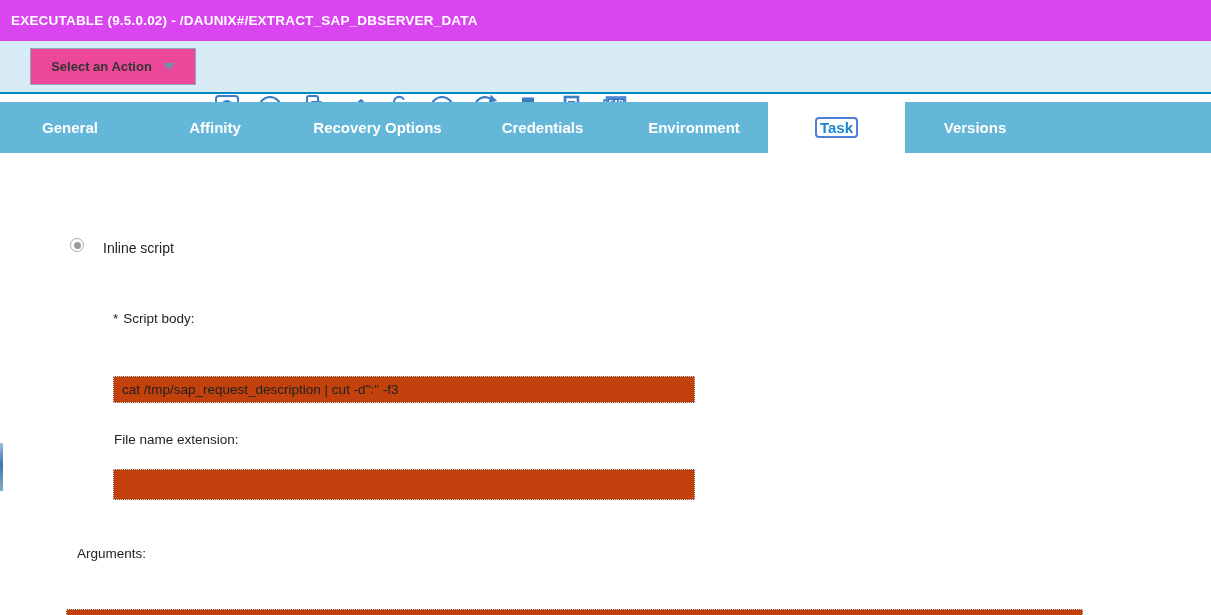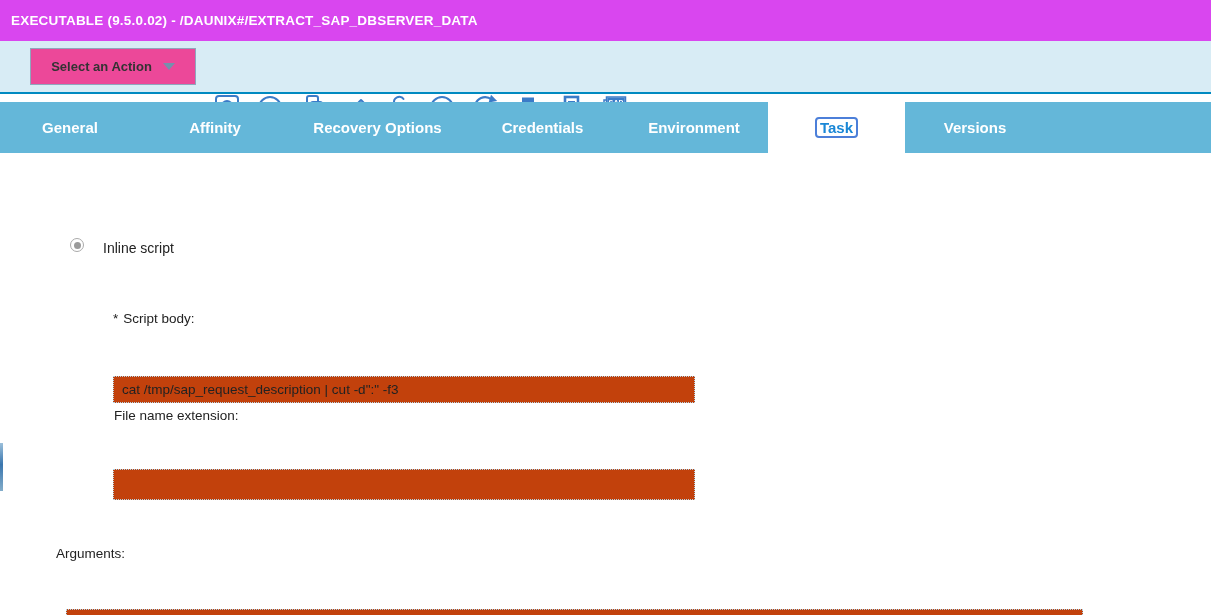--- a/index.html
+++ b/index.html
@@ -73,22 +73,22 @@
     width:14px; height:14px; border:1.5px solid #aaaaaa; border-radius:50%;
     background:#fff; display:flex; align-items:center; justify-content:center;
     margin-top:1px;
   }
   .radio-dot { width:7px; height:7px; border-radius:50%; background:#9b9b9b; }
   .radio-label { font-size:14px; color:#222; padding-top:3px; }
 
   .field-label { position:absolute; font-size:13.5px; color:#222; }
   .req-marker { margin-right:5px; }
   #lbl-script { left:113px; top:311px; }
-  #lbl-ext    { left:114px; top:408px; }
-  #lbl-args   { left:56px;  top:546px; }
+  #lbl-ext    { left:114px; top:432px; }
+  #lbl-args   { left:77px;  top:546px; }
 
   input.fld {
     position:absolute; background:#c2410c; border:1px dotted #b3d6e8;
     font-family:"Liberation Sans", sans-serif; font-size:13.5px; color:#222;
     padding:0 8px; outline:none;margin-top:24px;
   }
   #inp-script { left:113px; top:352px; width:582px; height:27px; }
   #inp-ext    { left:113px; top:445px; width:582px; height:31px; }
   #inp-args   { left:66px;  top:585px; width:1017px; height:40px; }
 </style>

